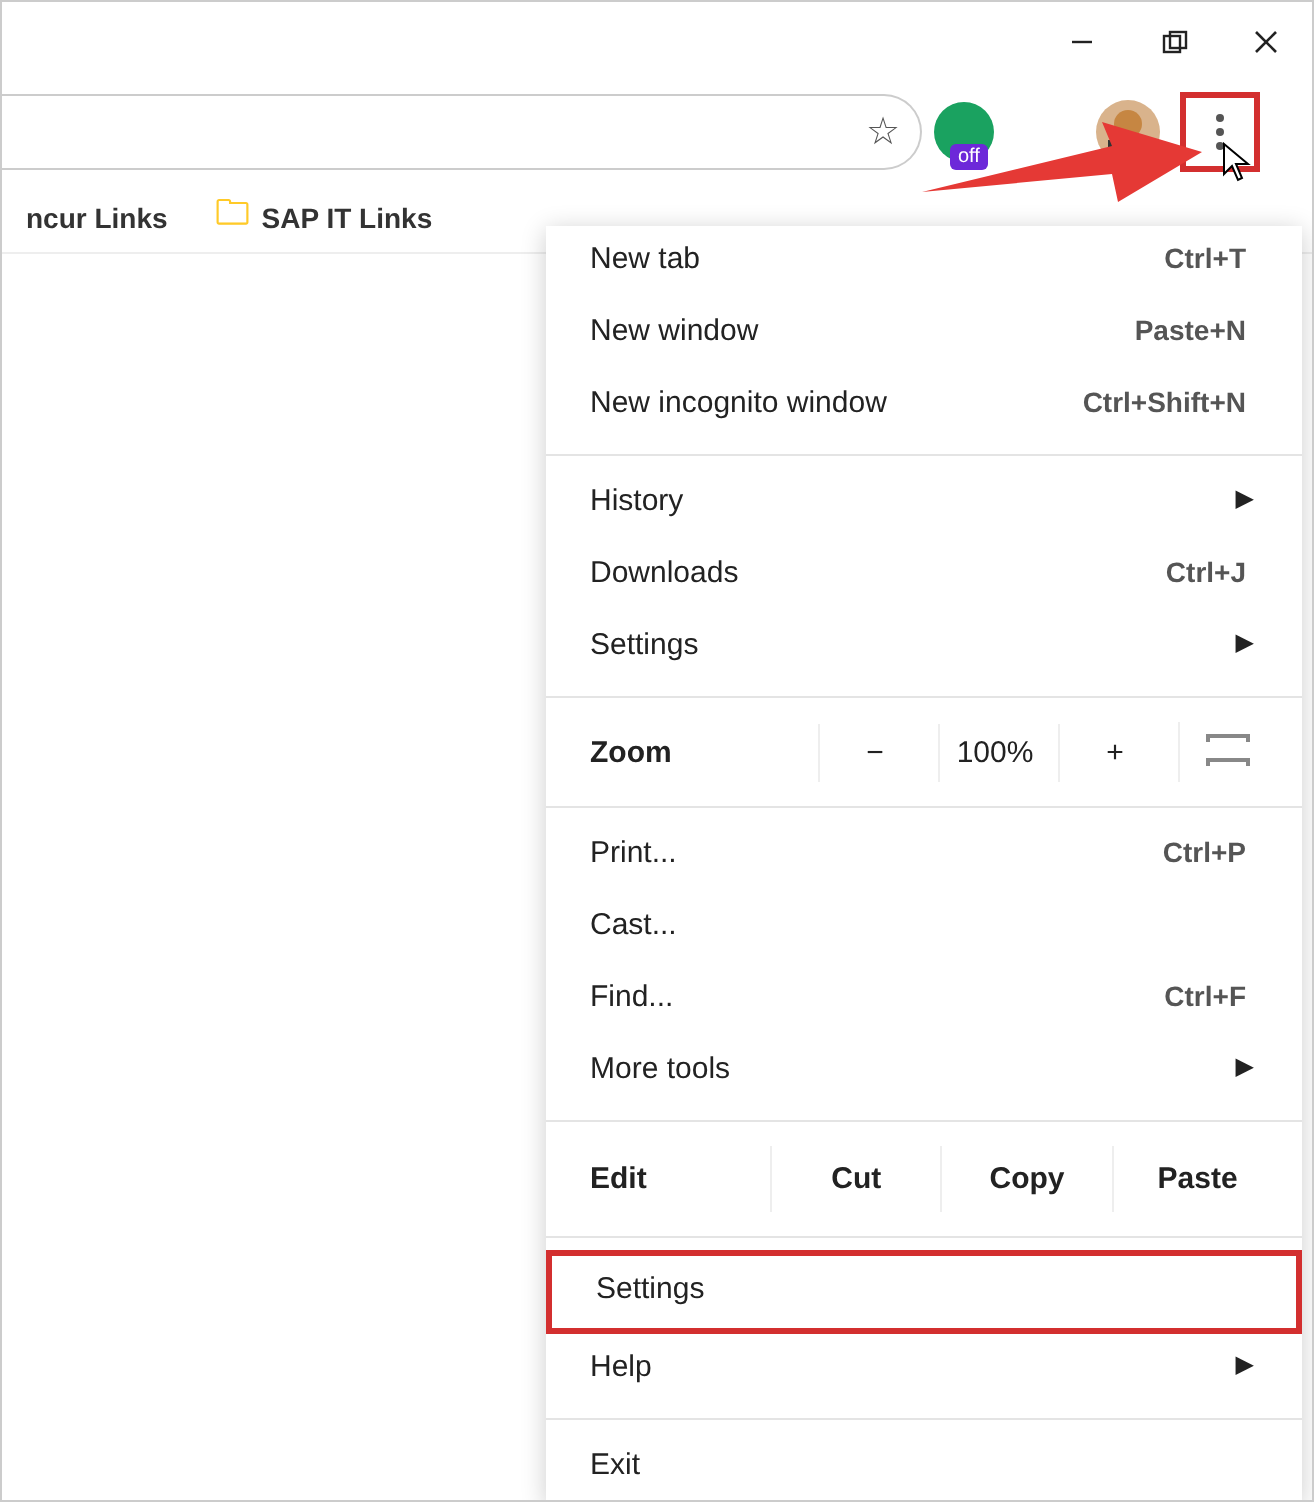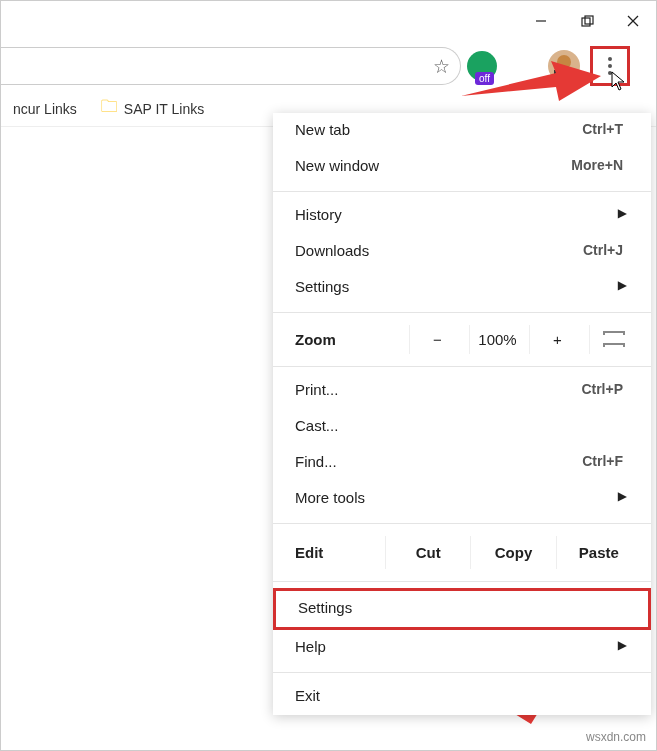--- a/index.html
+++ b/index.html
@@ -81,20 +81,21 @@
   }
   .bookmarkbar {
     height: 36px;
     display: flex;
     align-items: center;
     gap: 8px;
     padding-left: 4px;
     font-size: 14px;
     color: #333;
     border-bottom: 1px solid #eee;
+    font-weight: bold;
   }
   .folder-icon { color: #ffca28; font-size: 17px; }
   .bm-item { display: flex; align-items: center; gap: 6px; padding: 4px 8px; }
 
   .menu {
     position: absolute;
     top: 112px;
     right: 5px;
     width: 378px;
     background: #fff;
@@ -223,21 +224,25 @@
   </div>
 </div>
 
 <div class="menu">
   <div class="menu-item">
     <span class="label">New tab</span>
     <span class="accel">Ctrl+T</span>
   </div>
   <div class="menu-item">
     <span class="label">New window</span>
-    <span class="accel">More+N</span>
+    <span class="accel">Paste+N</span>
+  </div>
+  <div class="menu-item">
+    <span class="label">New incognito window</span>
+    <span class="accel">Ctrl+Shift+N</span>
   </div>
   <hr>
   <div class="menu-item">
     <span class="label">History</span>
     <span class="arrow">▶</span>
   </div>
   <div class="menu-item">
     <span class="label">Downloads</span>
     <span class="accel">Ctrl+J</span>
   </div>

